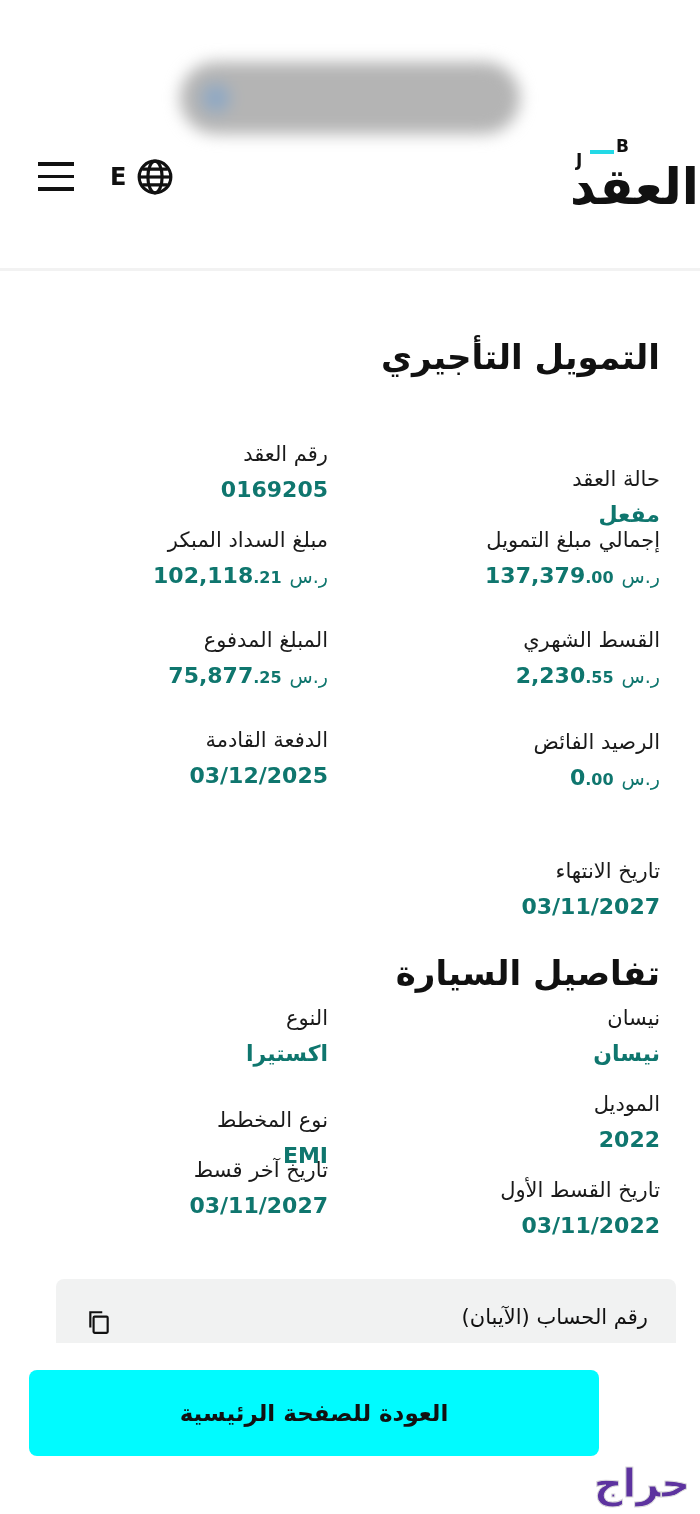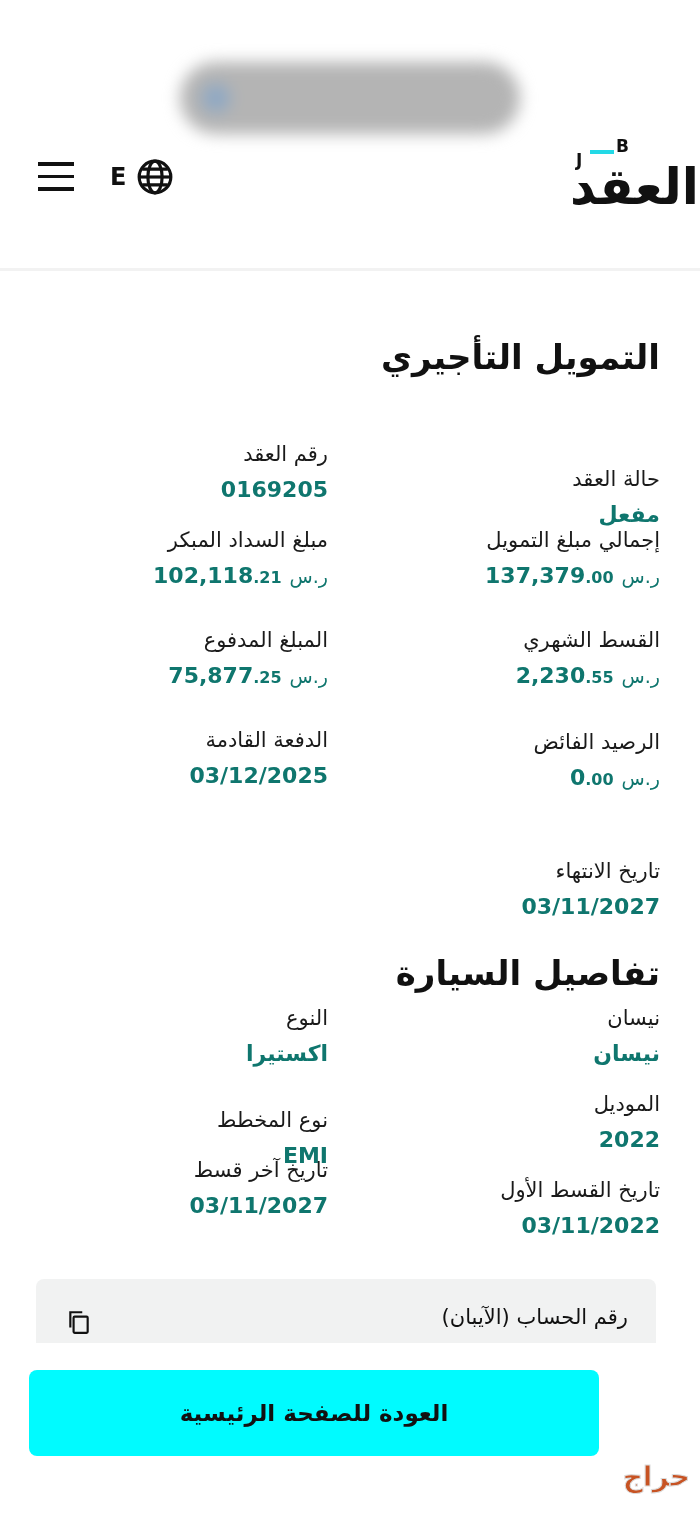--- a/index.html
+++ b/index.html
@@ -36,35 +36,35 @@
 
   .field { position: absolute; direction: rtl; text-align: right; }
   .field .label { font-size: 21px; font-weight: 400; color: #1a1a1a; line-height: 30px; white-space: nowrap; }
   .field .value { font-size: 22px; font-weight: 700; color: #0f766e; line-height: 34px; white-space: nowrap; margin-top: 4px; }
   .field .value .dec { font-size: 16px; }
   .field .value .cur { font-size: 19px; margin-left: 8px; font-weight: 400; }
   .col-right { right: 40px; }
   .col-left { right: 372px; }
 
   .iban-box {
-    position: absolute; left: 36px; top: 1008px; width: 620px; height: 64px;
+    position: absolute; left: 56px; top: 1008px; width: 620px; height: 64px;
     background: #f1f2f2; border-radius: 8px 8px 0 0; direction: rtl;
   }
   .iban-label { position: absolute; right: 28px; top: 26px; font-size: 21px; white-space: nowrap; }
   .copy-icon { position: absolute; left: 30px; top: 30px; width: 26px; height: 26px; cursor: pointer; }
 
   .home-button {
     position: absolute; left: 29px; top: 1099px; width: 570px; height: 86px;
     background: #00fbff; border-radius: 8px; border: none;
     display: flex; align-items: center; justify-content: center; cursor: pointer;
     font-family: "DejaVu Sans", sans-serif; font-size: 23px; font-weight: 700; color: #111;
   }
 
-  .watermark { position: absolute; right: 10px; top: 1460px; font-size: 28px; font-weight: 700;
-    color: #c2410c; -webkit-text-stroke: 1px #d9d9d9; opacity: 0.9; direction: rtl; }
+  .watermark { position: absolute; right: 10px; top: 1460px; font-size: 40px; font-weight: 700;
+    color: #4c1d95; -webkit-text-stroke: 1px #d9d9d9; opacity: 0.9; direction: rtl; }
 </style>
 </head>
 <body>
 
 <div class="address-bar-blur">
   <div class="dot"></div>
 </div>
 
 <div class="header">
   <div class="menu-btn">

